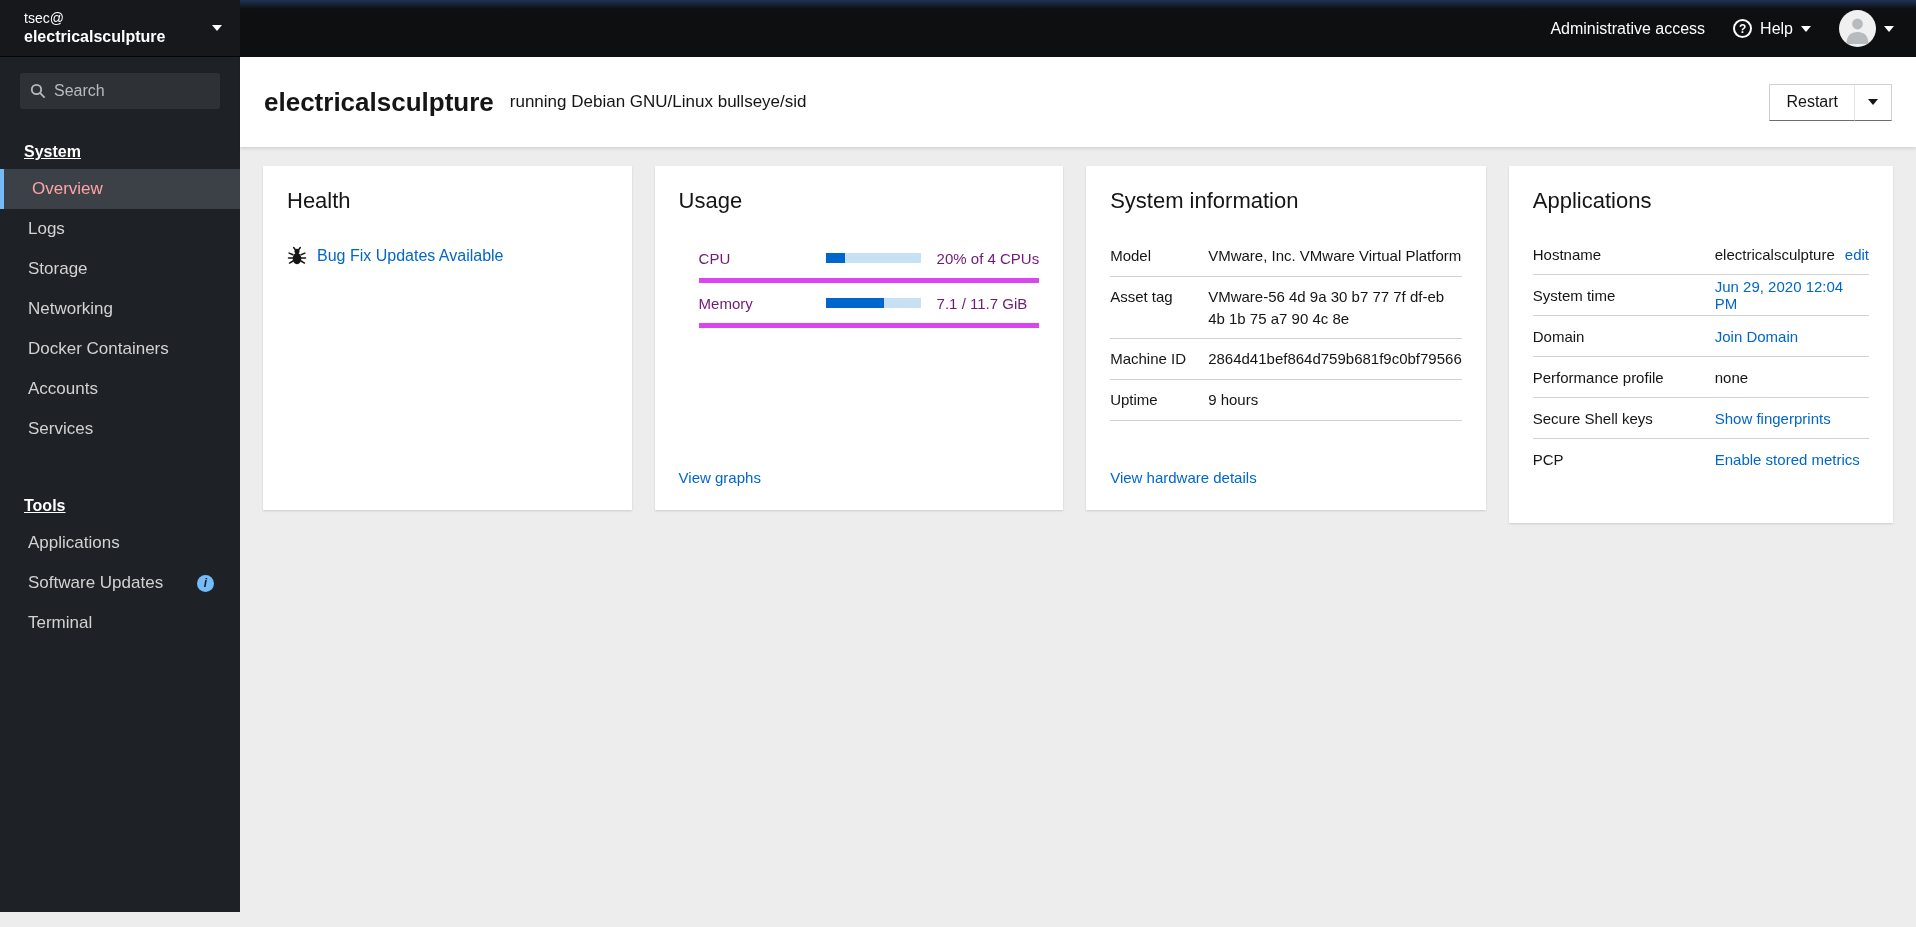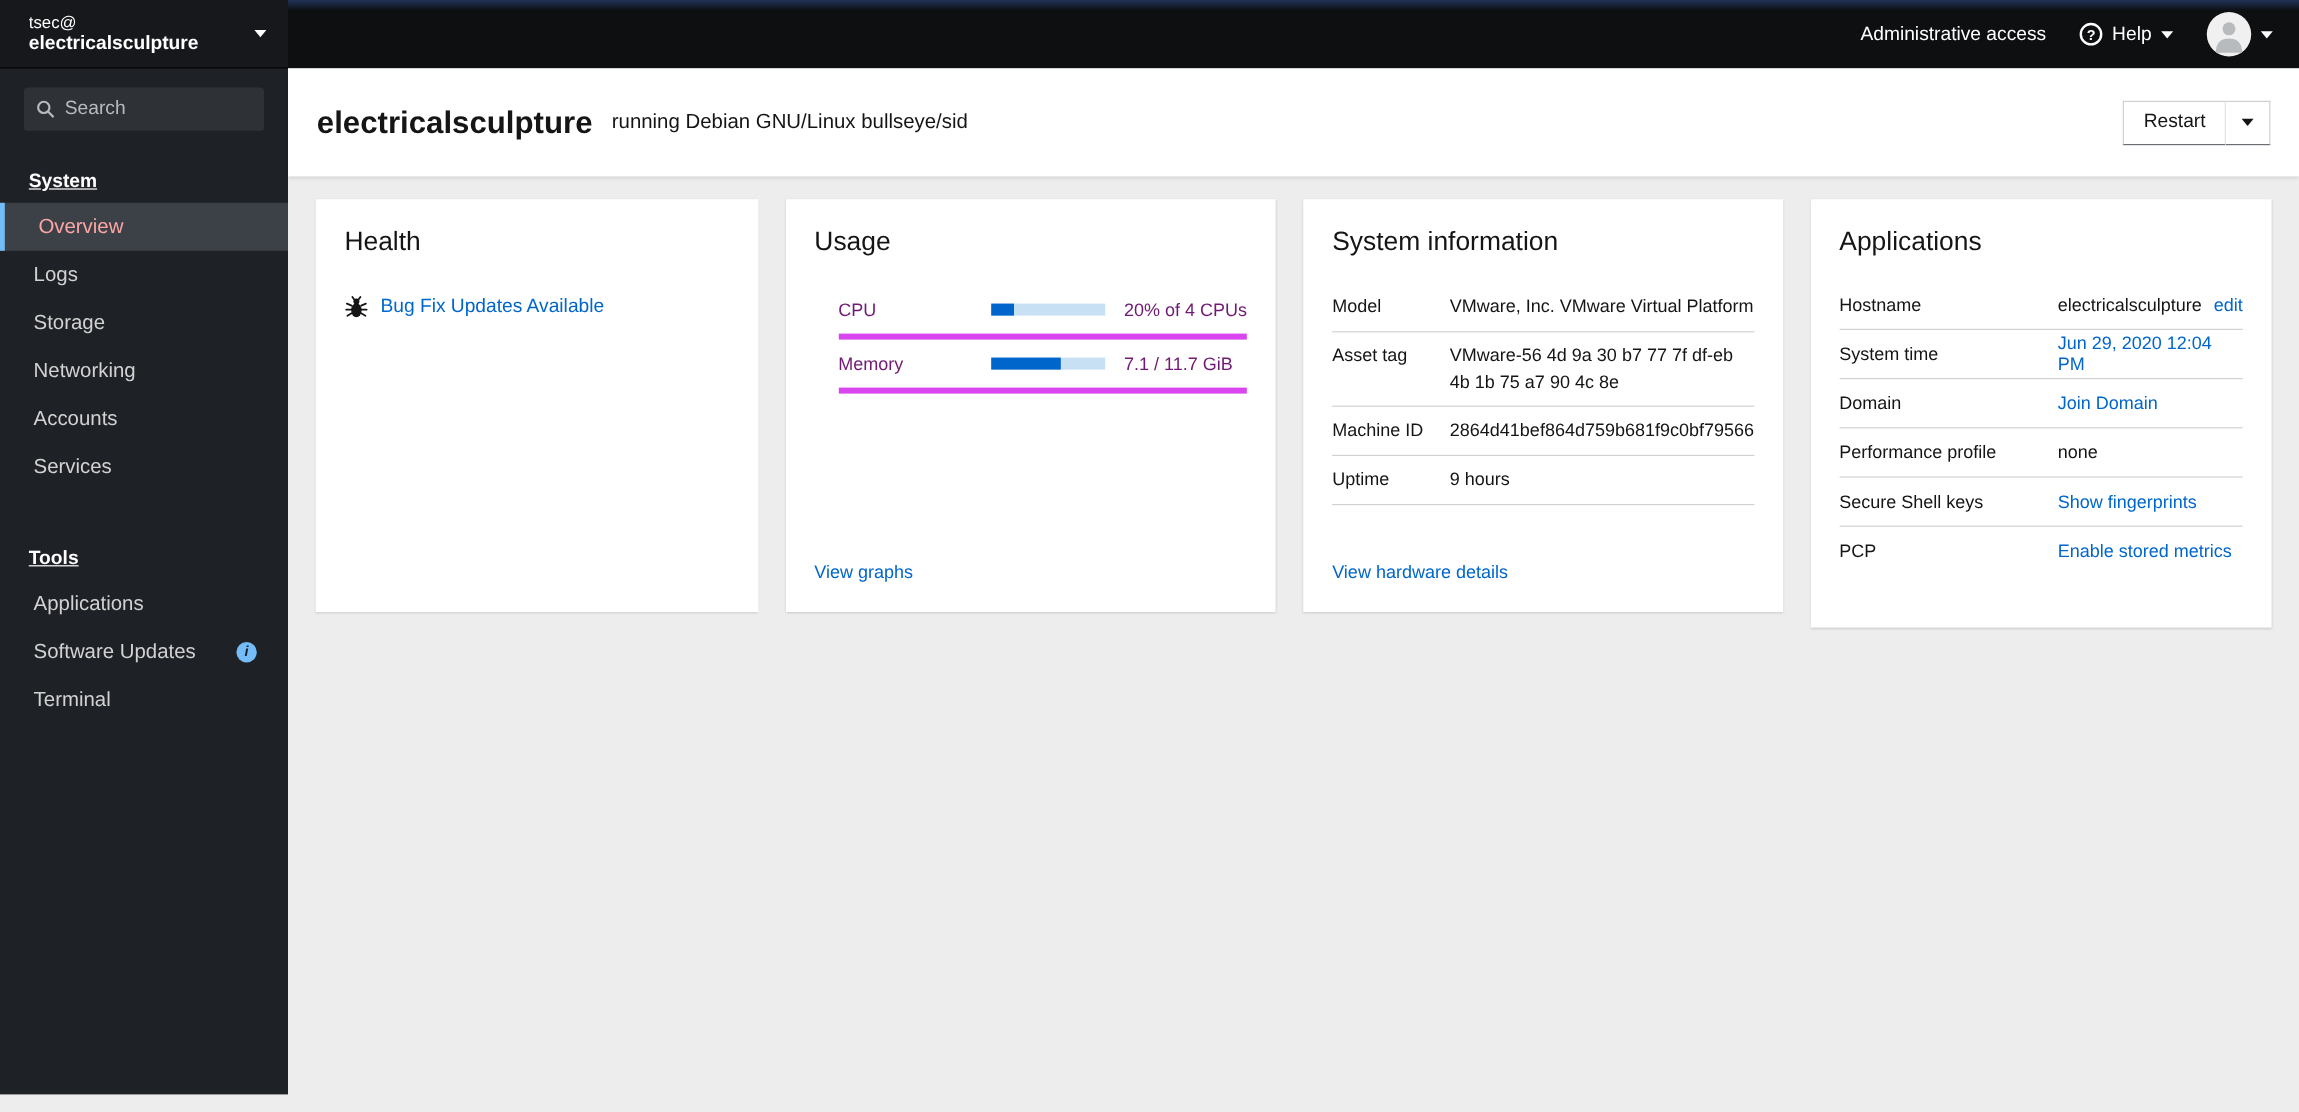--- a/index.html
+++ b/index.html
@@ -123,20 +123,23 @@
         <span>Overview</span>
       </div>
       <div class="nav-item">
         <span>Logs</span>
       </div>
       <div class="nav-item">
         <span>Storage</span>
       </div>
       <div class="nav-item">
         <span>Networking</span>
+      </div>
+      <div class="nav-item">
+        <span>Docker Containers</span>
       </div>
       <div class="nav-item">
         <span>Accounts</span>
       </div>
       <div class="nav-item">
         <span>Services</span>
       </div>
 
       <div class="nav-gap"></div>
       <div class="nav-section-title">Tools</div>

